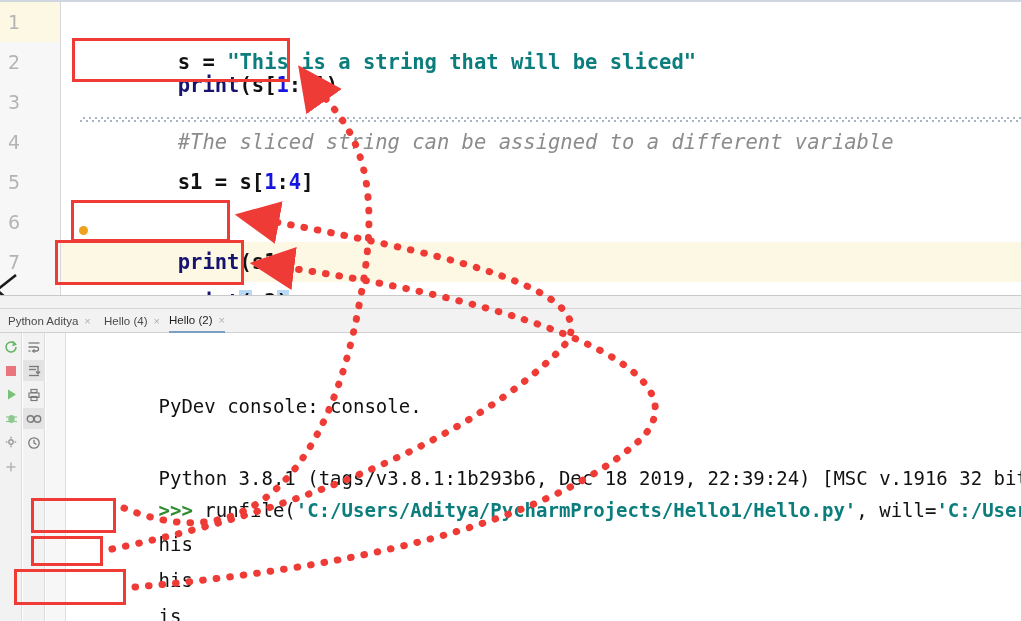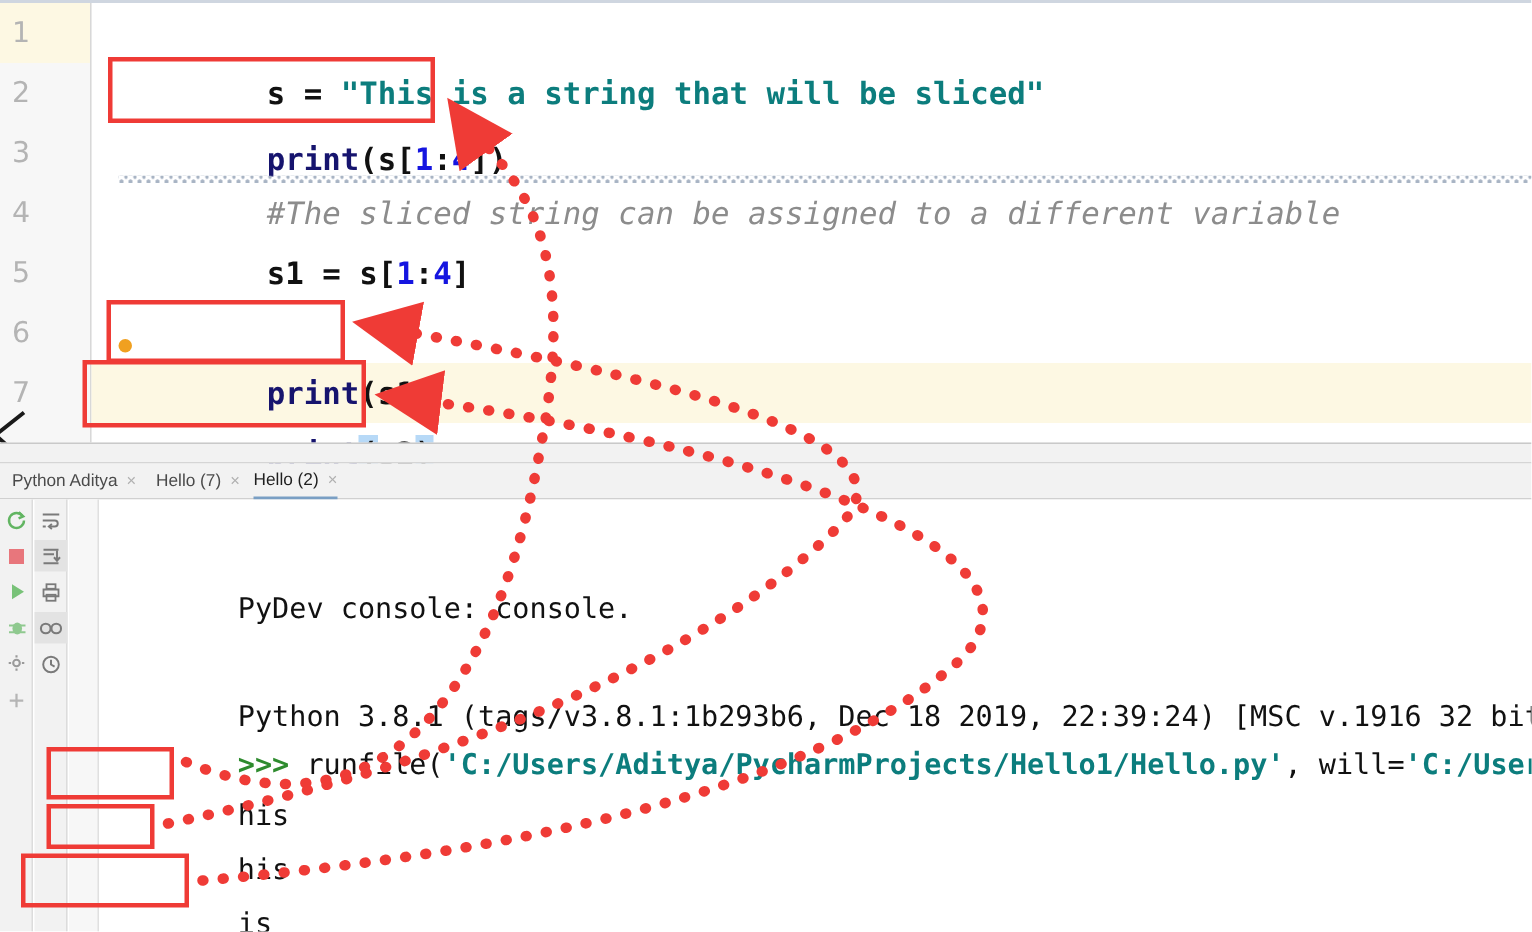--- a/index.html
+++ b/index.html
@@ -168,21 +168,21 @@
       <div class="ln" style="top:240px;">7</div>
     </div>
 
     <div id="code-area">
       <div id="line7-highlight" style="top:240px;"></div>
 
       <div class="codeline" style="top:0px;">
         <span class="tok-plain">s = </span><span class="tok-str">"This is a string that will be sliced"</span>
       </div>
 
-      <div class="codeline" style="top:44px;">
+      <div class="codeline" style="top:23px;">
         <span class="tok-fn">print</span><span class="tok-plain">(s[</span><span class="tok-num">1</span><span class="tok-plain">:</span><span class="tok-num">4</span><span class="tok-plain">])</span>
       </div>
 
       <div class="codeline tok-comment" style="top:80px; font-weight:normal;">
         <span>#The sliced string can be assigned to a different variable</span>
       </div>
       <div class="squiggle" style="top:115px; width:952px;"></div>
 
       <div class="codeline" style="top:120px;">
         <span class="tok-plain">s1 = s[</span><span class="tok-num">1</span><span class="tok-plain">:</span><span class="tok-num">4</span><span class="tok-plain">]</span>
@@ -208,21 +208,21 @@
   </div>
 
   <div id="splitter"></div>
 
   <div id="tabbar">
     <div class="tab" style="left:8px;">
       <span class="tab-label">Python Aditya</span>
       <span class="tab-close">×</span>
     </div>
     <div class="tab" style="left:104px;">
-      <span class="tab-label">Hello (7)</span>
+      <span class="tab-label">Hello (4)</span>
       <span class="tab-close">×</span>
     </div>
     <div class="tab active" style="left:169px;">
       <span class="tab-label">Hello (2)</span>
       <span class="tab-close">×</span>
     </div>
   </div>
 
   <div id="console-pane">
 

